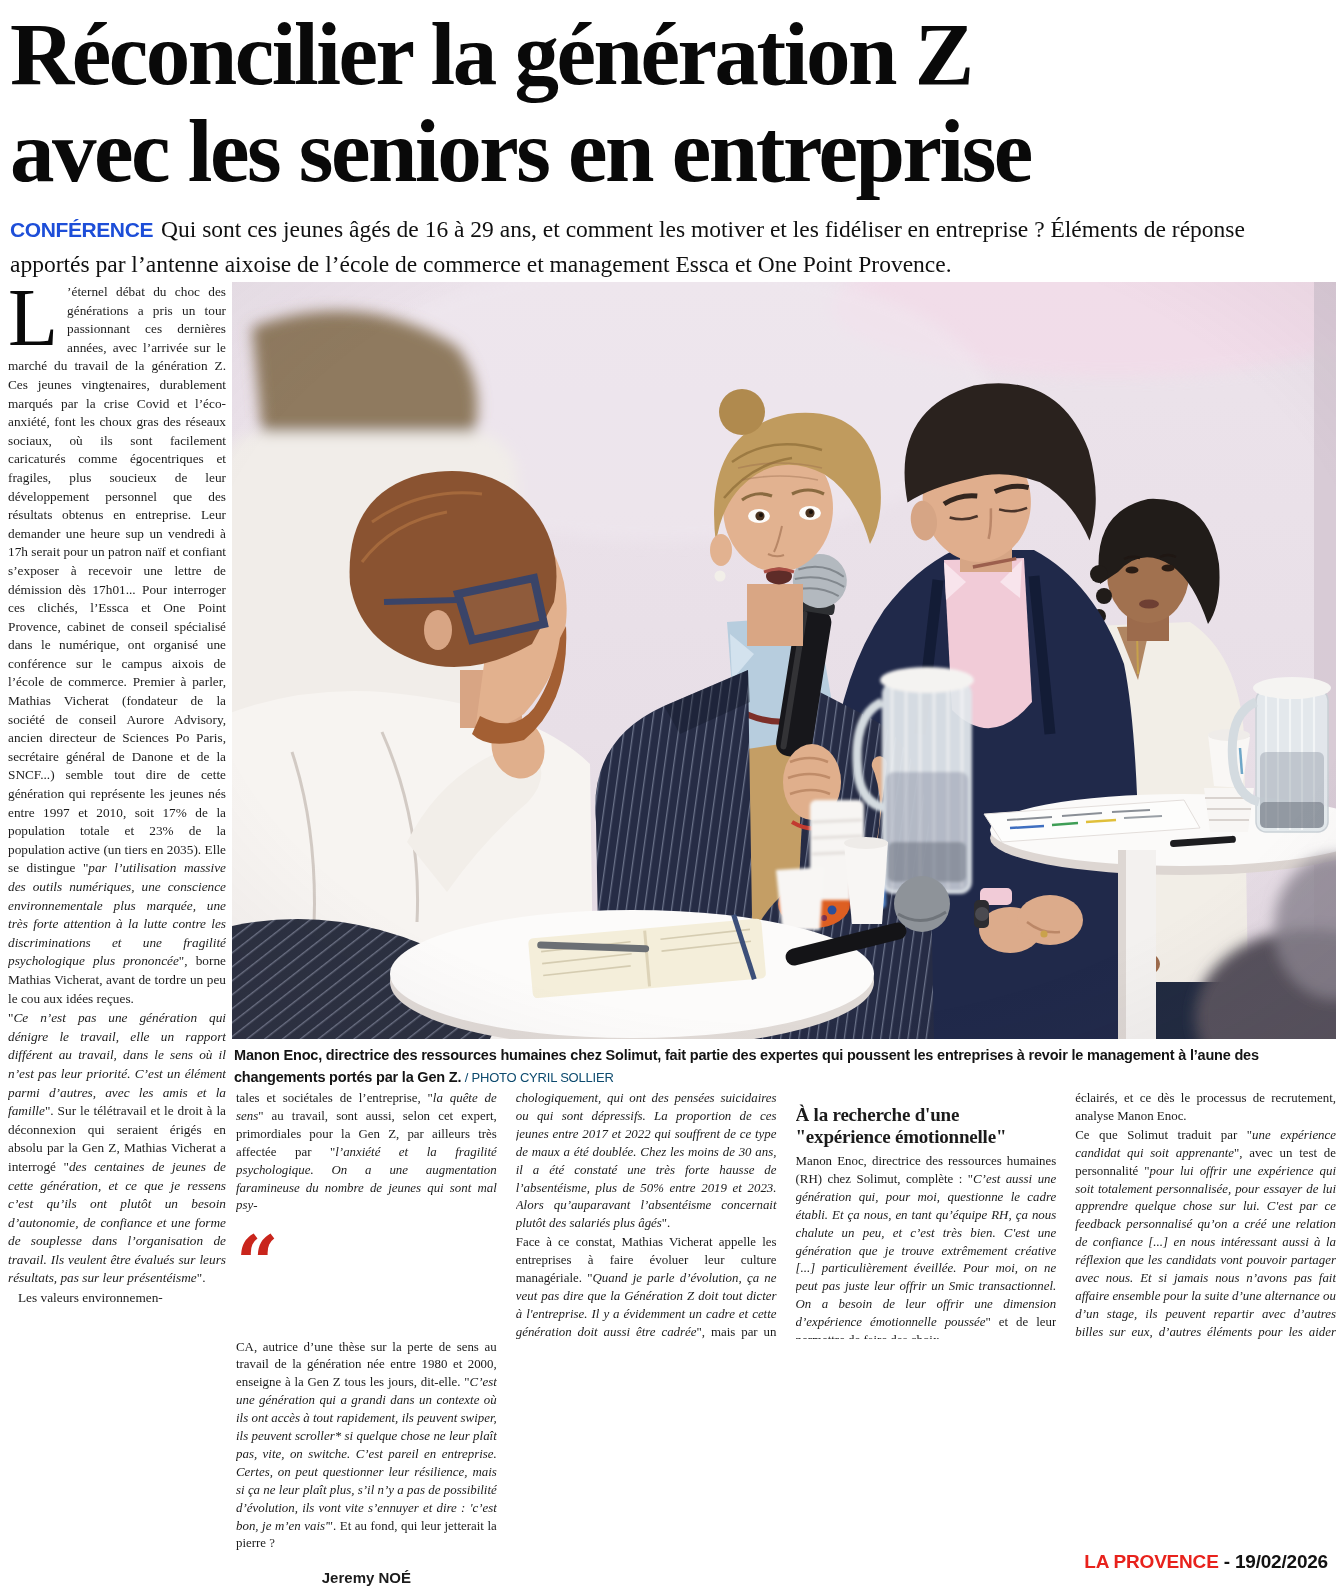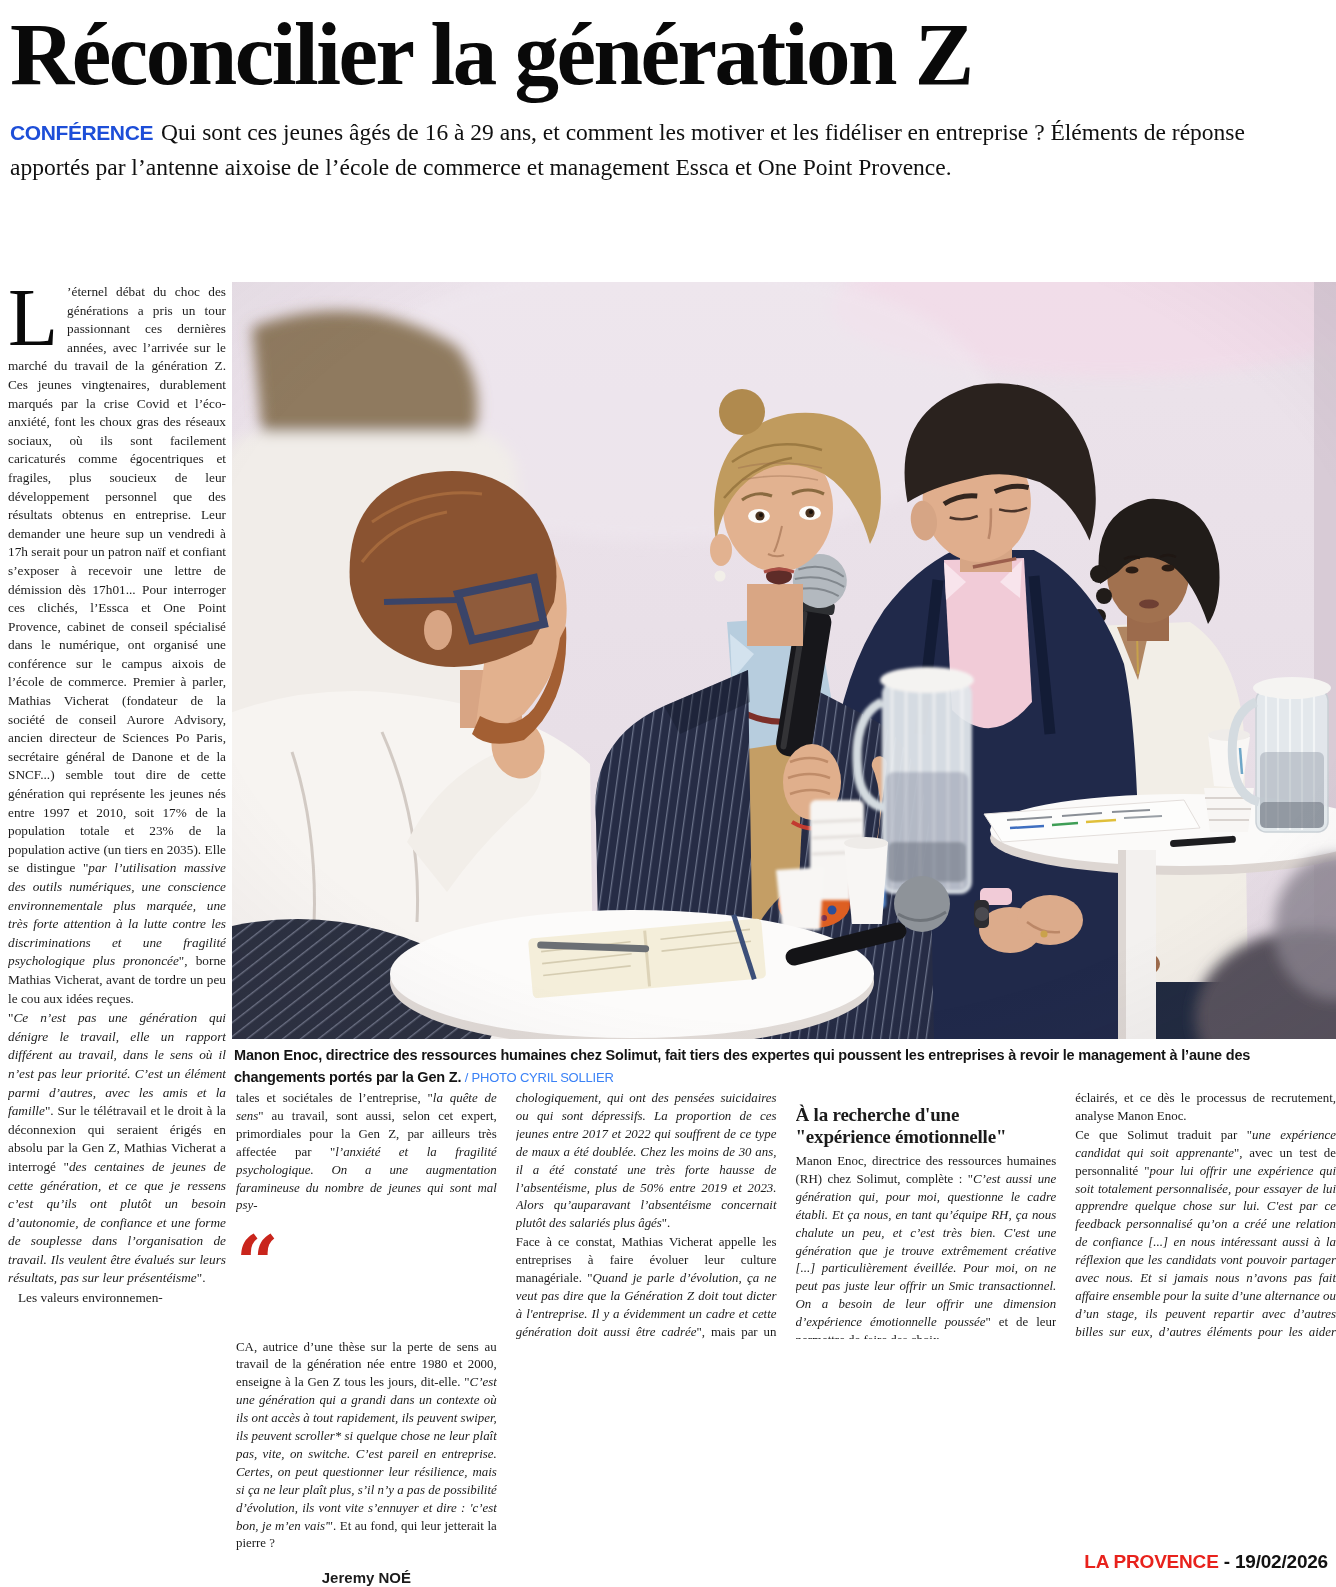--- a/index.html
+++ b/index.html
@@ -23,21 +23,21 @@
             text-align:left;letter-spacing:-0.2px;}
   
   .leftcol{position:absolute;left:8px;top:283px;width:218px;height:1300px;overflow:hidden;}
   .dropcap{float:left;font-size:82px;line-height:64px;padding:3px 9px 0 0;color:#090909;}
   
   .photo{position:absolute;left:232px;top:282px;width:1104px;height:757px;overflow:hidden;background:#e9e0e8;}
   .photo svg{display:block;width:100%;height:100%;}
   .caption{position:absolute;left:234px;top:1044px;width:1098px;
            font-family:"Liberation Sans",sans-serif;font-weight:bold;font-size:14.5px;
            line-height:22px;color:#141414;letter-spacing:-0.2px;}
-  .credit{font-weight:normal;color:#3b82f6;font-size:13px;}
+  .credit{font-weight:normal;color:#0c4a6e;font-size:13px;}
   
   .bottom{position:absolute;left:236px;top:1090px;width:1100px;height:497px;overflow:hidden;
           display:grid;grid-template-columns:repeat(4,1fr);column-gap:19px;}
   .col{overflow:hidden;font-size:12.9px;line-height:17.9px;text-align:justify;hyphens:auto;-webkit-hyphens:auto;}
   .col p{margin:0 0 1px 0;}
   
   .pq{margin-top:26px;text-align:left;}
   .pq-mark{color:#c9251c;font-size:74px;line-height:44px;font-weight:bold;
            font-family:"DejaVu Serif",serif;letter-spacing:-4px;display:block;height:52px;}
   .pq-text{font-style:italic;font-size:26px;line-height:32.5px;color:#151515;letter-spacing:-0.3px;}
@@ -54,20 +54,21 @@
                 font-weight:bold;font-size:19px;letter-spacing:-0.2px;color:#121212;}
   .brand{color:#e8221c;margin-left:44px;}
 </style>
 </head>
 <body>
 
 <div class="page">
 
   <div class="headline">
     <div>Réconcilier la génération Z</div>
+    <div>avec les seniors en entreprise</div>
   </div>
 
   <div class="standfirst">
     <span class="kicker">CONFÉRENCE</span><span>Qui sont ces jeunes âgés de 16 à 29 ans, et comment les motiver et les fidéliser en entreprise ? Éléments de réponse apportés par l’antenne aixoise de l’école de commerce et management Essca et One Point Provence.</span>
   </div>
 
   <div class="leftcol bodytext">
     <span class="dropcap">L</span>
     <p><span>’éternel débat du choc des générations a pris un tour passionnant ces dernières années, avec l’arrivée sur le marché du travail de la génération Z. Ces jeunes vingtenaires, durablement marqués par la crise Covid et l’éco-anxiété, font les choux gras des réseaux sociaux, où ils sont facilement caricaturés comme égocentriques et fragiles, plus soucieux de leur développement personnel que des résultats obtenus en entreprise. Leur demander une heure sup un vendredi à 17h serait pour un patron naïf et confiant s’exposer à recevoir une lettre de démission dès 17h01... Pour interroger ces clichés, l’Essca et One Point Provence, cabinet de conseil spécialisé dans le numérique, ont organisé une conférence sur le campus aixois de l’école de commerce. Premier à parler, Mathias Vicherat (fondateur de la société de conseil Aurore Advisory, ancien directeur de Sciences Po Paris, secrétaire général de Danone et de la SNCF...) semble tout dire de cette génération qui représente les jeunes nés entre 1997 et 2010, soit 17% de la population totale et 23% de la population active (un tiers en 2035). Elle se distingue "</span><span class="ri">par l’utilisation massive des outils numériques, une conscience environnementale plus marquée, une très forte attention à la lutte contre les discriminations et une fragilité psychologique plus prononcée</span><span>", borne Mathias Vicherat, avant de tordre un peu le cou aux idées reçues.</span></p>
     <p><span>"</span><span class="ri">Ce n’est pas une génération qui dénigre le travail, elle un rapport différent au travail, dans le sens où il n’est pas leur priorité. C’est un élément parmi d’autres, avec les amis et la famille</span><span>". Sur le télétravail et le droit à la déconnexion qui seraient érigés en absolu par la Gen Z, Mathias Vicherat a interrogé "</span><span class="ri">des centaines de jeunes de cette génération, et ce que je ressens c’est qu’ils ont plutôt un besoin d’autonomie, de confiance et une forme de souplesse dans l’organisation de travail. Ils veulent être évalués sur leurs résultats, pas sur leur présentéisme</span><span>".</span></p>
@@ -312,21 +313,21 @@
       <g filter="url(#f6)">
         <ellipse cx="1078" cy="735" rx="115" ry="88" fill="#57515b"></ellipse>
         <ellipse cx="1104" cy="645" rx="62" ry="72" fill="#8b8590" opacity="0.8"></ellipse>
       </g>
 
       <rect x="0" y="0" width="1104" height="757" fill="url(#vign)"></rect>
     </svg>
   </div>
 
   <div class="caption">
-    <span>Manon Enoc, directrice des ressources humaines chez Solimut, fait tiers des expertes qui poussent les entreprises à revoir le management à l’aune des changements portés par la Gen Z.</span><span class="credit"> / PHOTO CYRIL SOLLIER</span>
+    <span>Manon Enoc, directrice des ressources humaines chez Solimut, fait partie des expertes qui poussent les entreprises à revoir le management à l’aune des changements portés par la Gen Z.</span><span class="credit"> / PHOTO CYRIL SOLLIER</span>
   </div>
 
   <div class="bottom">
 
     <div class="col">
       <p><span>tales et sociétales de l’entreprise, "</span><span class="ri">la quête de sens</span><span>" au travail, sont aussi, selon cet expert, primordiales pour la Gen Z, par ailleurs très affectée par "</span><span class="ri">l’anxiété et la fragilité psychologique. On a une augmentation faramineuse du nombre de jeunes qui sont mal psy-</span></p>
       <div class="pq">
         <span class="pq-mark">“</span>
       </div>
     </div>

